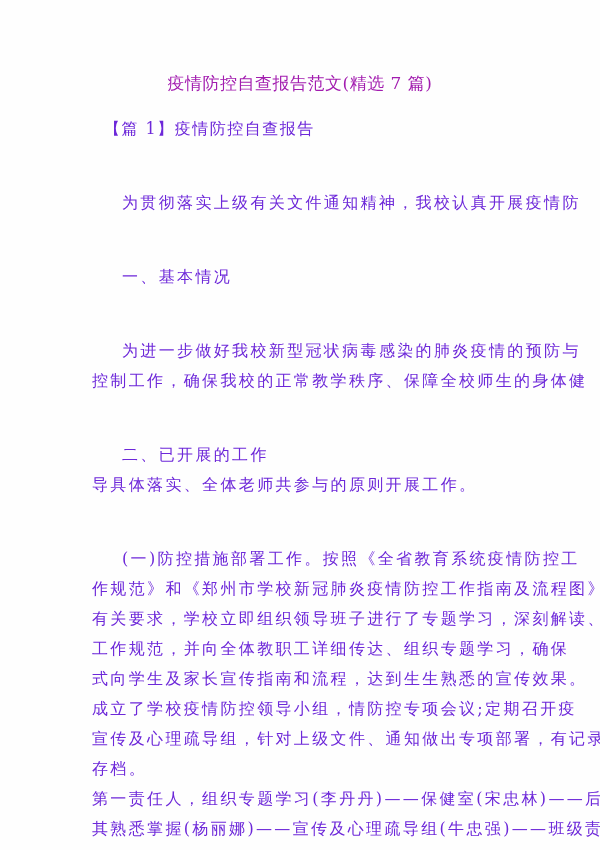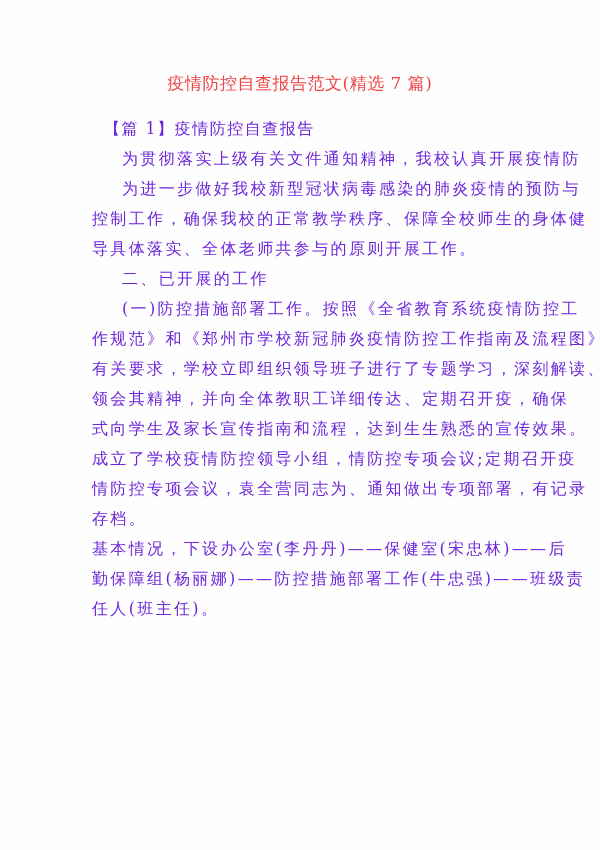--- a/index.html
+++ b/index.html
@@ -1,46 +1,47 @@
 <!DOCTYPE html>
 <html><head>
   <meta charset="utf-8">
   <style>
     html, body { margin: 0; padding: 0; background: #fefefe; }
     body { width: 600px; height: 850px; position: relative; overflow: hidden;
            font-family: "DejaVu Serif", "Liberation Serif", serif; color: #2a2a2a; }
     .page { position: absolute; left: 0; top: 0; width: 600px; height: 850px; }
     .title { position: absolute; top: 72px; left: 0; width: 600px; text-align: center;
-             font-size: 17px; letter-spacing: 0.5px; color: #ef4444; }
+             font-size: 17px; letter-spacing: 0.5px; color: #a21caf; }
     .body { position: absolute; left: 92px; top: 114px; width: 420px; }
     .line { font-size: 16px; line-height: 30px; height: 30px; white-space: nowrap;
             letter-spacing: 2.35px; color: #6d28d9; }
-    .indent { padding-left: 30px; }
+    .indent { padding-left: 30px; margin-top: 44px; }
     .heading-line { padding-left: 12px; letter-spacing: 1.5px; }
   </style>
 </head>
 <body>
 
 <div class="page">
   <div class="title">疫情防控自查报告范文(精选 7 篇)</div>
 
   <div class="body">
     <div class="line heading-line">【篇 1】疫情防控自查报告</div>
     <div id="lines">
         <div class="line indent">为贯彻落实上级有关文件通知精神，我校认真开展疫情防</div>
+        <div class="line indent">一、基本情况</div>
         <div class="line indent">为进一步做好我校新型冠状病毒感染的肺炎疫情的预防与</div>
         <div class="line">控制工作，确保我校的正常教学秩序、保障全校师生的身体健</div>
+        <div class="line indent">二、已开展的工作</div>
         <div class="line">导具体落实、全体老师共参与的原则开展工作。</div>
-        <div class="line indent">二、已开展的工作</div>
         <div class="line indent">(一)防控措施部署工作。按照《全省教育系统疫情防控工</div>
         <div class="line">作规范》和《郑州市学校新冠肺炎疫情防控工作指南及流程图》</div>
         <div class="line">有关要求，学校立即组织领导班子进行了专题学习，深刻解读、</div>
-        <div class="line">领会其精神，并向全体教职工详细传达、定期召开疫，确保</div>
+        <div class="line">工作规范，并向全体教职工详细传达、组织专题学习，确保</div>
         <div class="line">式向学生及家长宣传指南和流程，达到生生熟悉的宣传效果。</div>
         <div class="line">成立了学校疫情防控领导小组，情防控专项会议;定期召开疫</div>
-        <div class="line">情防控专项会议，袁全营同志为、通知做出专项部署，有记录</div>
+        <div class="line">宣传及心理疏导组，针对上级文件、通知做出专项部署，有记录</div>
         <div class="line">存档。</div>
-        <div class="line">基本情况，下设办公室(李丹丹)——保健室(宋忠林)——后</div>
-        <div class="line">勤保障组(杨丽娜)——防控措施部署工作(牛忠强)——班级责</div>
+        <div class="line">第一责任人，组织专题学习(李丹丹)——保健室(宋忠林)——后</div>
+        <div class="line">其熟悉掌握(杨丽娜)——宣传及心理疏导组(牛忠强)——班级责</div>
         <div class="line">任人(班主任)。</div>
       </div>
   </div>
 </div>
 
 </body></html>

